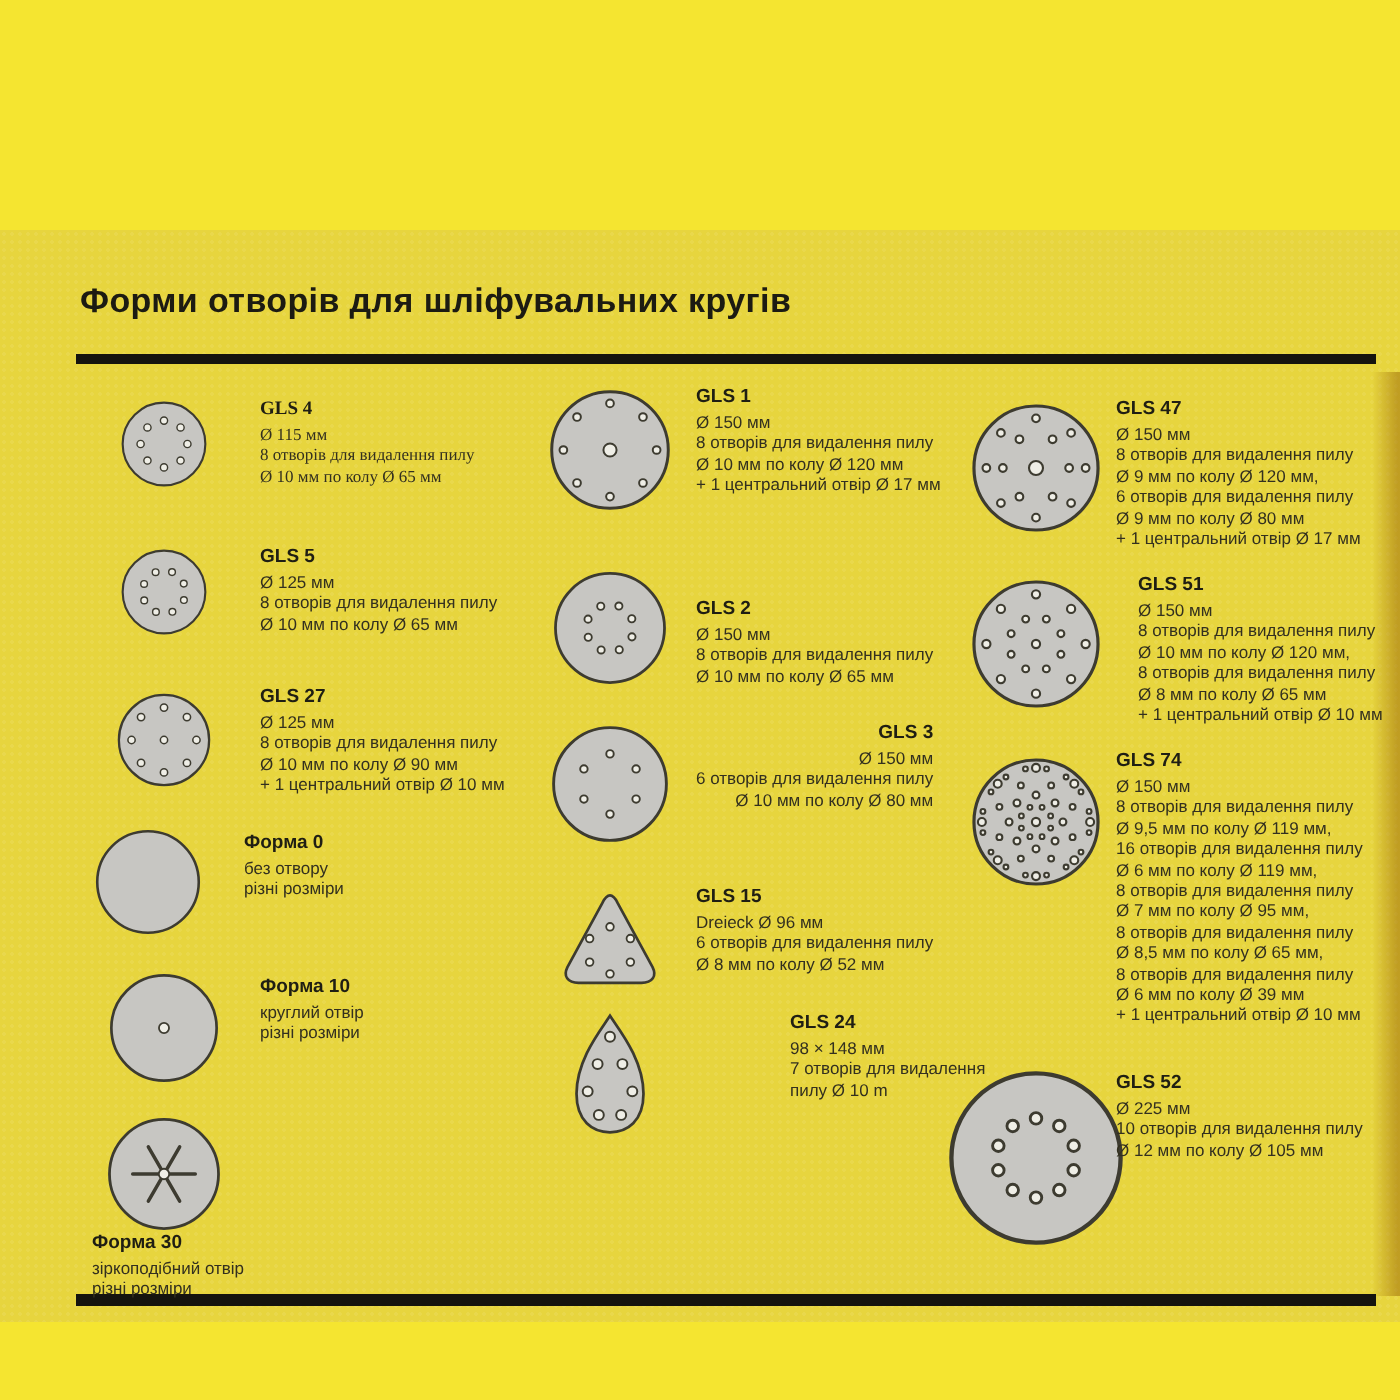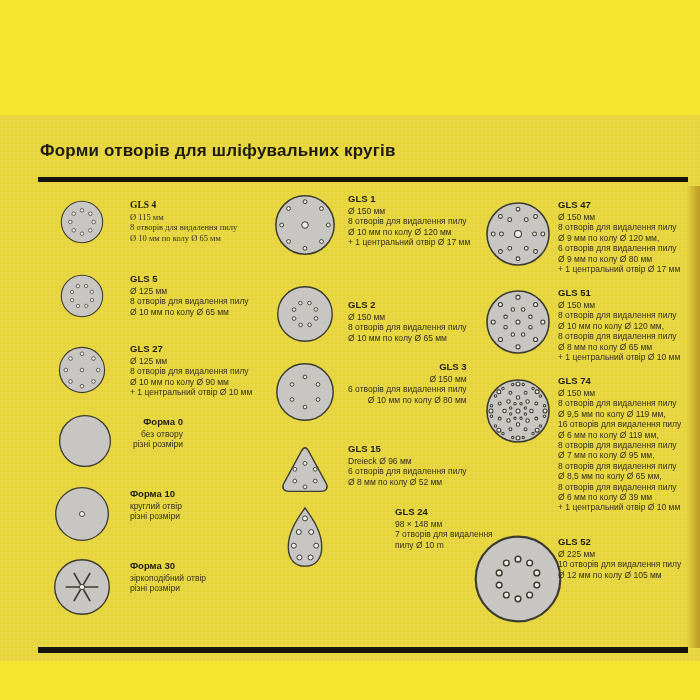--- a/index.html
+++ b/index.html
@@ -100,21 +100,21 @@
         </svg>
       </div>
       <div class="text-cell" style="padding-left: 6px;">
         <div class="item-label">GLS 27</div>
         <div class="item-line">Ø 125 мм</div>
         <div class="item-line">8 отворів для видалення пилу</div>
         <div class="item-line">Ø 10 мм по колу Ø 90 мм</div>
         <div class="item-line">+ 1 центральний отвір Ø 10 мм</div>
       </div>
     </div>
-    <div class="item" style="left: 43px; top: 416px; width: 222px; text-align: right;">
+    <div class="item" style="left: 32px; top: 416px; width: 222px;">
       <div class="icon-cell" style="width: 84px;">
         <svg viewBox="0 0 100 100" width="54" height="54" style="margin-top: -2px;">
           <circle cx="50" cy="50" r="47" fill="#c7c6c2" stroke="#3d3b30" stroke-width="2.4"></circle>
         </svg>
       </div>
       <div class="text-cell" style="padding-left: 6px;">
         <div class="item-label">Форма 0</div>
         <div class="item-line">без отвору</div>
         <div class="item-line">різні розміри</div>
       </div>
@@ -125,21 +125,21 @@
           <circle cx="50" cy="50" r="47" fill="#c7c6c2" stroke="#3d3b30" stroke-width="2.4"></circle>
           <circle cx="50" cy="50" r="4.5" fill="#efeee6" stroke="#3d3b30" stroke-width="1.6"></circle>
         </svg>
       </div>
       <div class="text-cell" style="padding-left: 6px;">
         <div class="item-label">Форма 10</div>
         <div class="item-line">круглий отвір</div>
         <div class="item-line">різні розміри</div>
       </div>
     </div>
-    <div class="item" style="left: 40px; top: 560px; width: 222px;">
+    <div class="item" style="left: 40px; top: 560px; width: 222px; flex-direction: column;">
       <div class="icon-cell" style="width: 84px;">
         <svg viewBox="0 0 100 100" width="58" height="58" style="margin-top: -2px;">
           <circle cx="50" cy="50" r="47" fill="#c7c6c2" stroke="#3d3b30" stroke-width="2.4"></circle>
           <line x1="23" y1="50" x2="77" y2="50" stroke="#3d3b30" stroke-width="3" stroke-linecap="round"></line>
           <line x1="36.5" y1="26.61731409782016" x2="63.5" y2="73.38268590217984" stroke="#3d3b30" stroke-width="3" stroke-linecap="round"></line>
           <line x1="63.49999999999999" y1="26.617314097820156" x2="36.50000000000001" y2="73.38268590217984" stroke="#3d3b30" stroke-width="3" stroke-linecap="round"></line>
           <circle cx="50" cy="50" r="4.5" fill="#efeee6" stroke="#3d3b30" stroke-width="1.6"></circle>
         </svg>
       </div>
       <div class="text-cell" style="padding-left: 6px;">
@@ -274,21 +274,21 @@
       <div class="text-cell" style="padding-left: 4px;">
         <div class="item-label">GLS 47</div>
         <div class="item-line">Ø 150 мм</div>
         <div class="item-line">8 отворів для видалення пилу</div>
         <div class="item-line">Ø 9 мм по колу Ø 120 мм,</div>
         <div class="item-line">6 отворів для видалення пилу</div>
         <div class="item-line">Ø 9 мм по колу Ø 80 мм</div>
         <div class="item-line">+ 1 центральний отвір Ø 17 мм</div>
       </div>
     </div>
-    <div class="item" style="left: 482px; top: 287px; width: 216px;">
+    <div class="item" style="left: 482px; top: 287px; width: 216px; gap: 11px;">
       <div class="icon-cell" style="width: 72px;">
         <svg viewBox="0 0 100 100" width="66" height="66" style="margin-top: 2px;">
           <circle cx="50" cy="50" r="47" fill="#c7c6c2" stroke="#3d3b30" stroke-width="2.4"></circle>
           <circle cx="50" cy="12.399999999999999" r="3.1" fill="#efeee6" stroke="#3d3b30" stroke-width="1.6"></circle>
           <circle cx="76.58721497261419" cy="23.412785027385816" r="3.1" fill="#efeee6" stroke="#3d3b30" stroke-width="1.6"></circle>
           <circle cx="87.6" cy="50" r="3.1" fill="#efeee6" stroke="#3d3b30" stroke-width="1.6"></circle>
           <circle cx="76.58721497261419" cy="76.58721497261419" r="3.1" fill="#efeee6" stroke="#3d3b30" stroke-width="1.6"></circle>
           <circle cx="50" cy="87.6" r="3.1" fill="#efeee6" stroke="#3d3b30" stroke-width="1.6"></circle>
           <circle cx="23.412785027385816" cy="76.58721497261419" r="3.1" fill="#efeee6" stroke="#3d3b30" stroke-width="1.6"></circle>
           <circle cx="12.399999999999999" cy="50.00000000000001" r="3.1" fill="#efeee6" stroke="#3d3b30" stroke-width="1.6"></circle>

